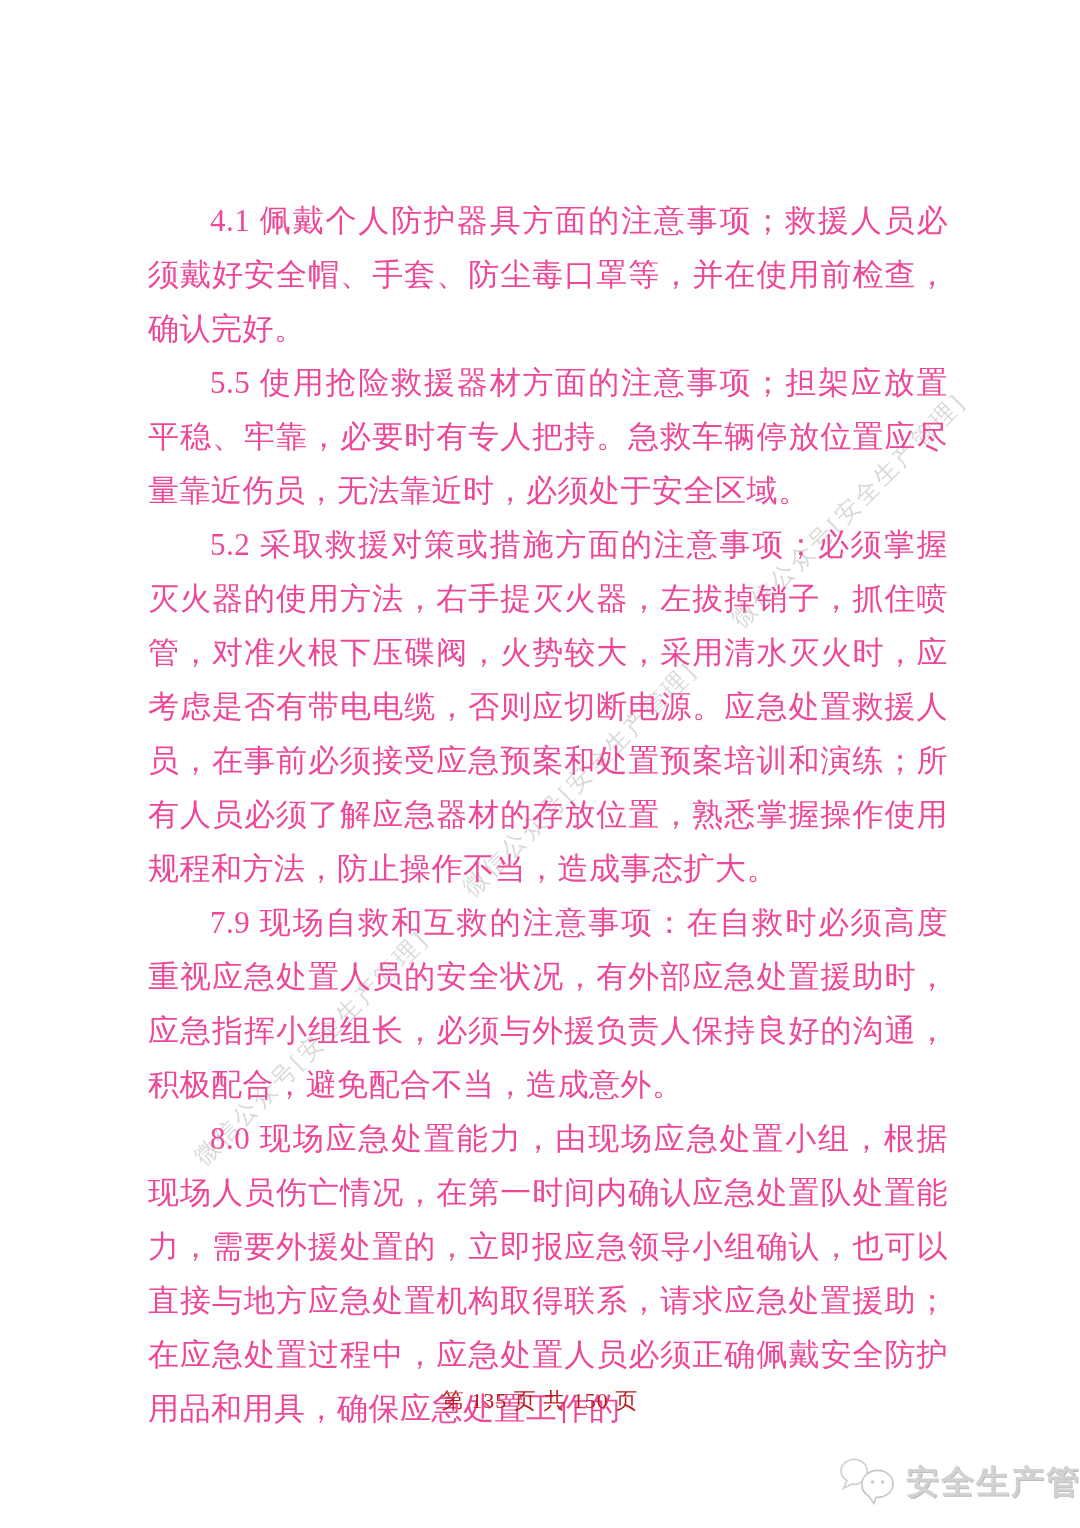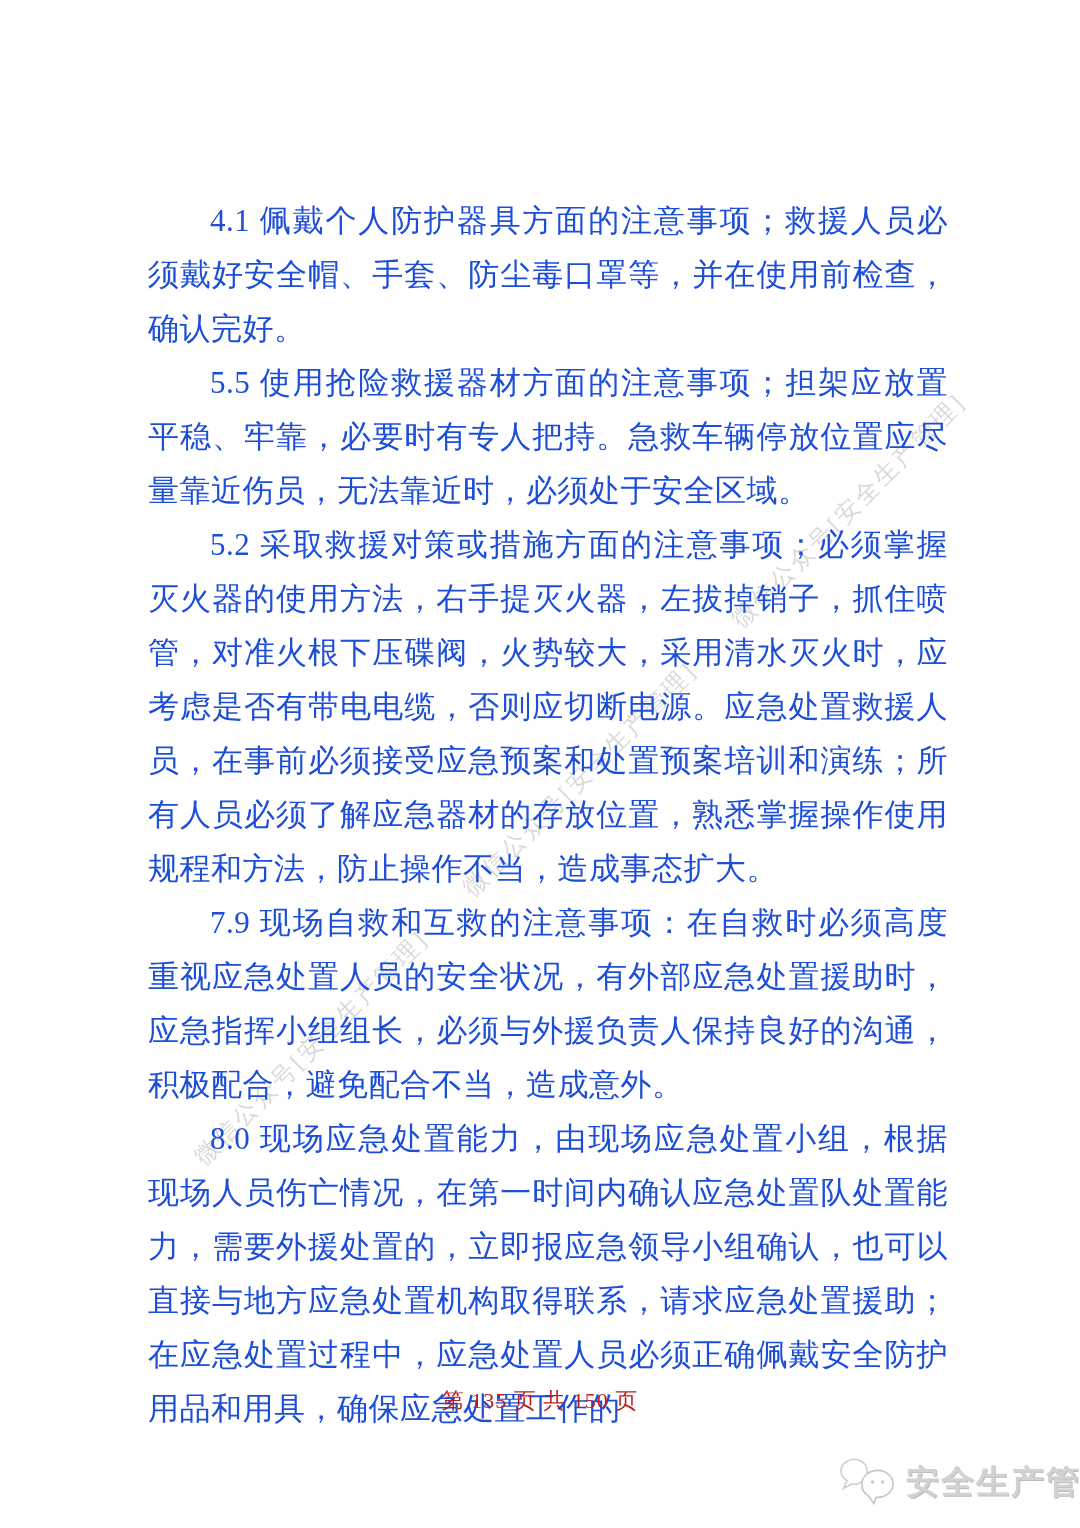--- a/index.html
+++ b/index.html
@@ -37,21 +37,21 @@
     width: 800px;
     color: #151515;
   }
   .doc-body p {
     font-size: 31px;
     line-height: 54px;
     text-align: justify;
     text-justify: inter-ideograph;
     text-indent: 2em;
     letter-spacing: 0.5px;
-    color: #1d4ed8;
+    color: #ec4899;
   }
   
   .page-footer {
     position: absolute;
     left: 0;
     top: 1386px;
     width: 100%;
     text-align: center;
     font-size: 22px;
     letter-spacing: 1px;

